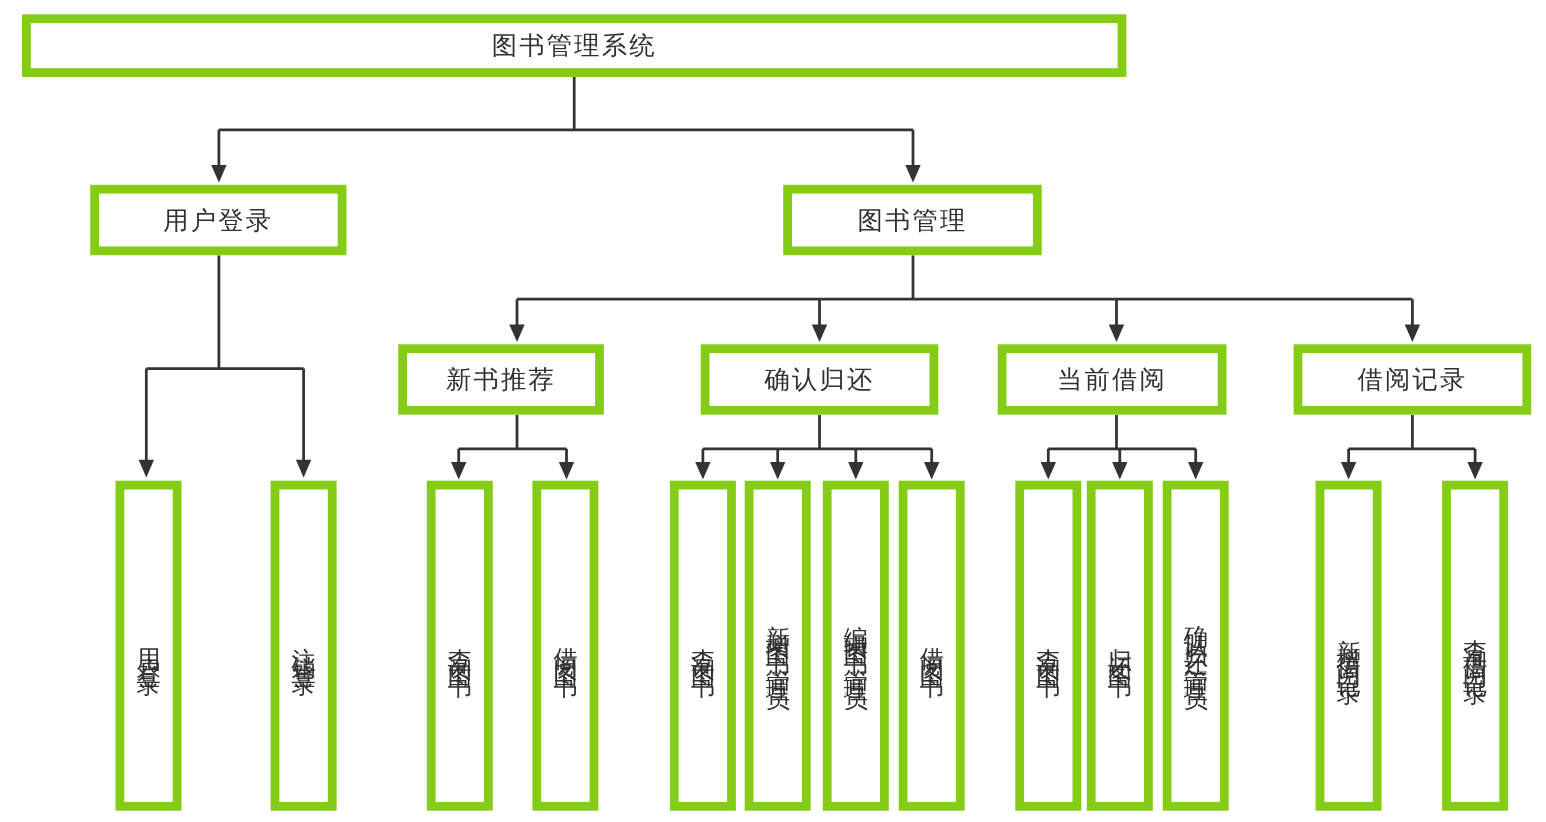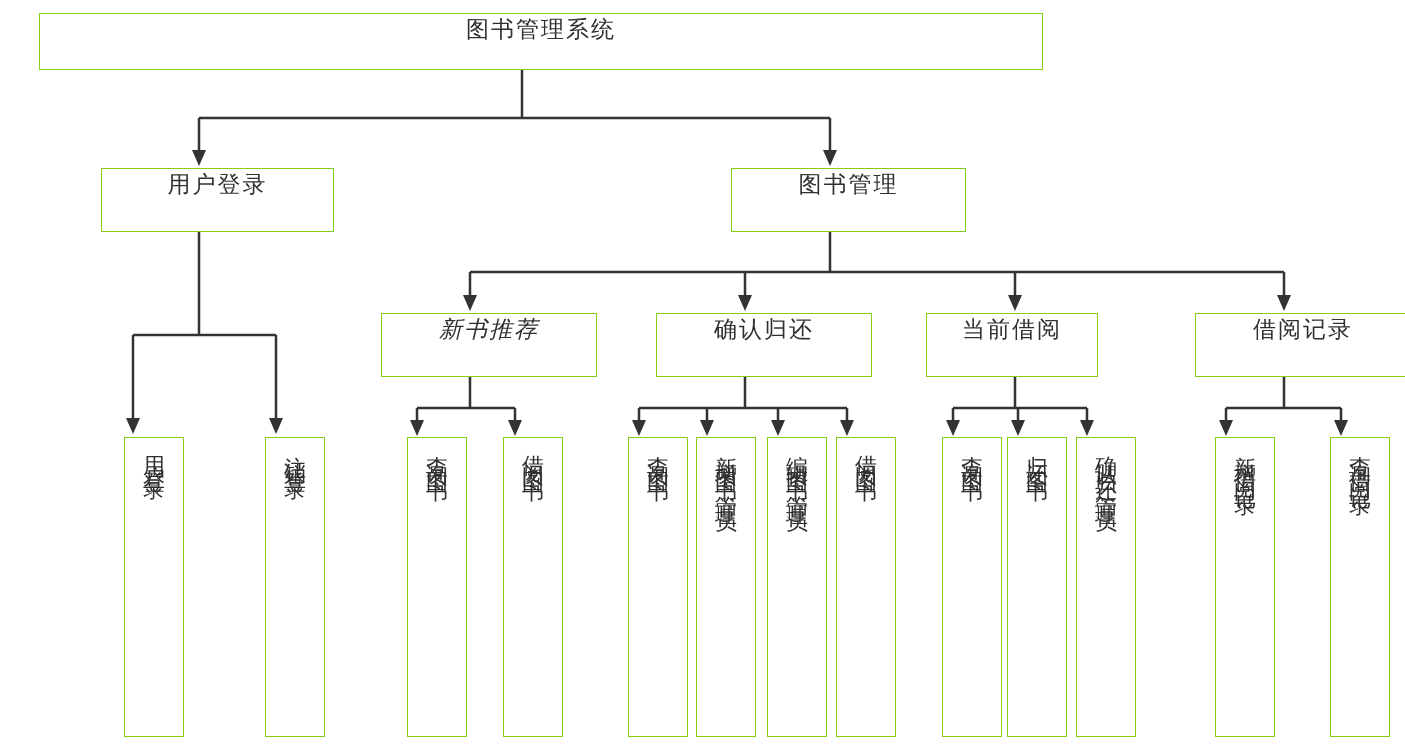--- a/index.html
+++ b/index.html
@@ -13,27 +13,26 @@
   }
   .connectors {
     position: absolute;
     left: 0; top: 0;
     z-index: 0;
   }
   .box {
     position: absolute;
     box-sizing: border-box;
     background: #ffffff;
-    border: 1px solid #84cc16;
+    border: 8px solid #84cc16;
     display: flex;
-    align-items: flex-start;
+    align-items: center;
     justify-content: center;
     color: #303030;
     z-index: 1;
-    margin-left: 19px;
   }
   .hlabel {
     font-size: 23px;
     letter-spacing: 2px;
     white-space: nowrap;
     color: #303030;
   }
   .vlabel {
     writing-mode: vertical-rl;
     text-orientation: mixed;
@@ -94,27 +93,27 @@
     <span class="hlabel">图书管理系统</span>
   </div>
 
   <div class="box" style="left:82px; top:168px; width:233px; height:64px;">
     <span class="hlabel">用户登录</span>
   </div>
   <div class="box" style="left:712px; top:168px; width:235px; height:64px;">
     <span class="hlabel">图书管理</span>
   </div>
 
-  <div class="box" style="left:362px; top:313px; width:216px; height:64px;font-style:italic;">
+  <div class="box" style="left:362px; top:313px; width:187px; height:64px;">
     <span class="hlabel">新书推荐</span>
   </div>
   <div class="box" style="left:637px; top:313px; width:216px; height:64px;">
     <span class="hlabel">确认归还</span>
   </div>
-  <div class="box" style="left:907px; top:313px; width:172px; height:64px;">
+  <div class="box" style="left:907px; top:313px; width:208px; height:64px;">
     <span class="hlabel">当前借阅</span>
   </div>
   <div class="box" style="left:1176px; top:313px; width:216px; height:64px;">
     <span class="hlabel">借阅记录</span>
   </div>
 
   <div class="box" style="left:105px; top:437px; width:60px; height:300px;">
     <span class="vlabel">用户登录</span>
   </div>
   <div class="box" style="left:246px; top:437px; width:60px; height:300px;">

